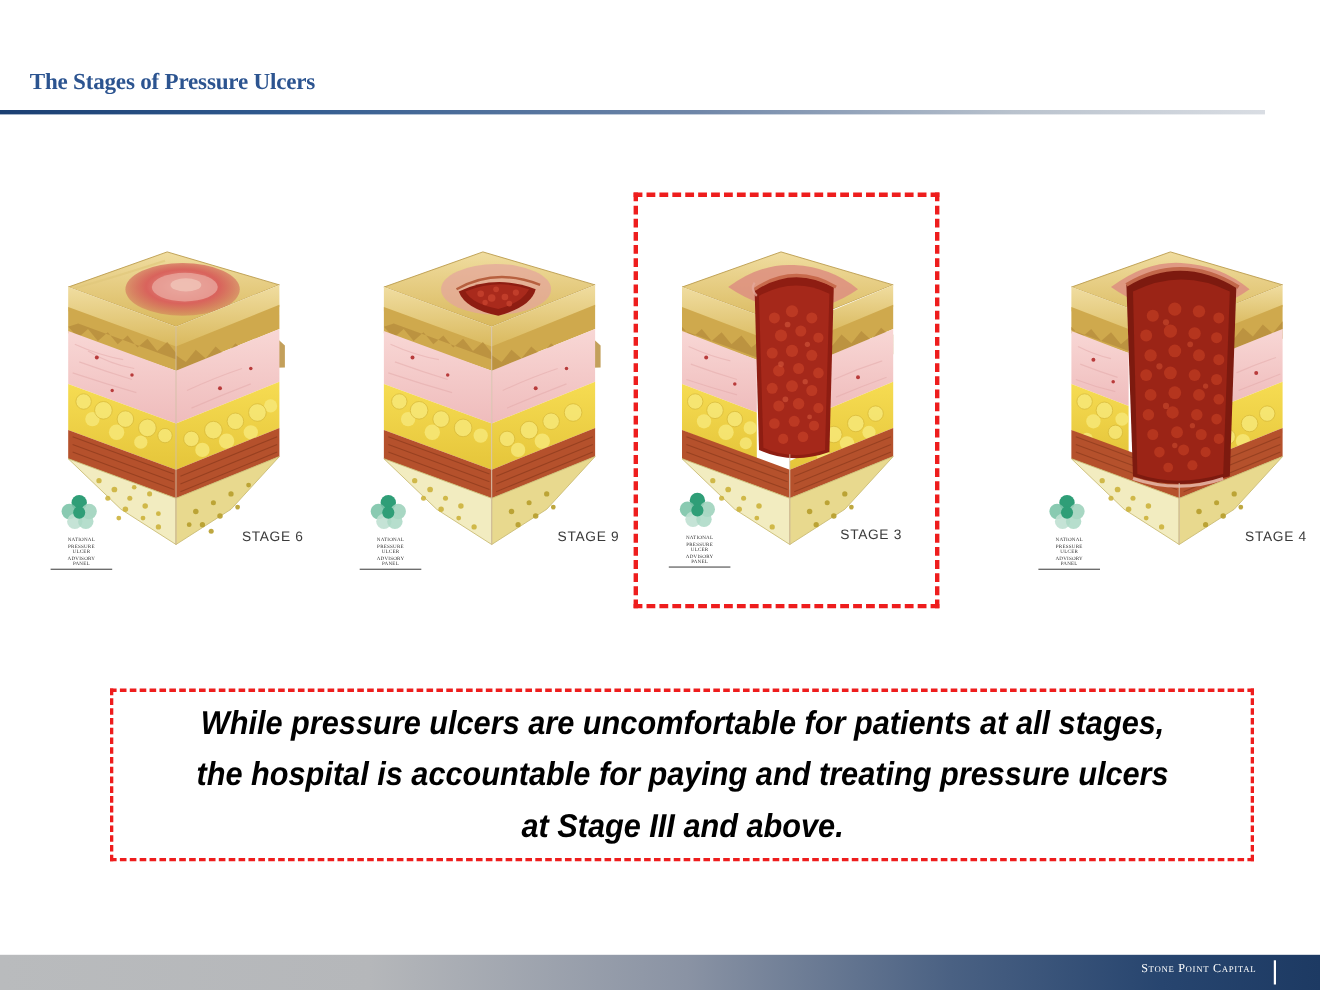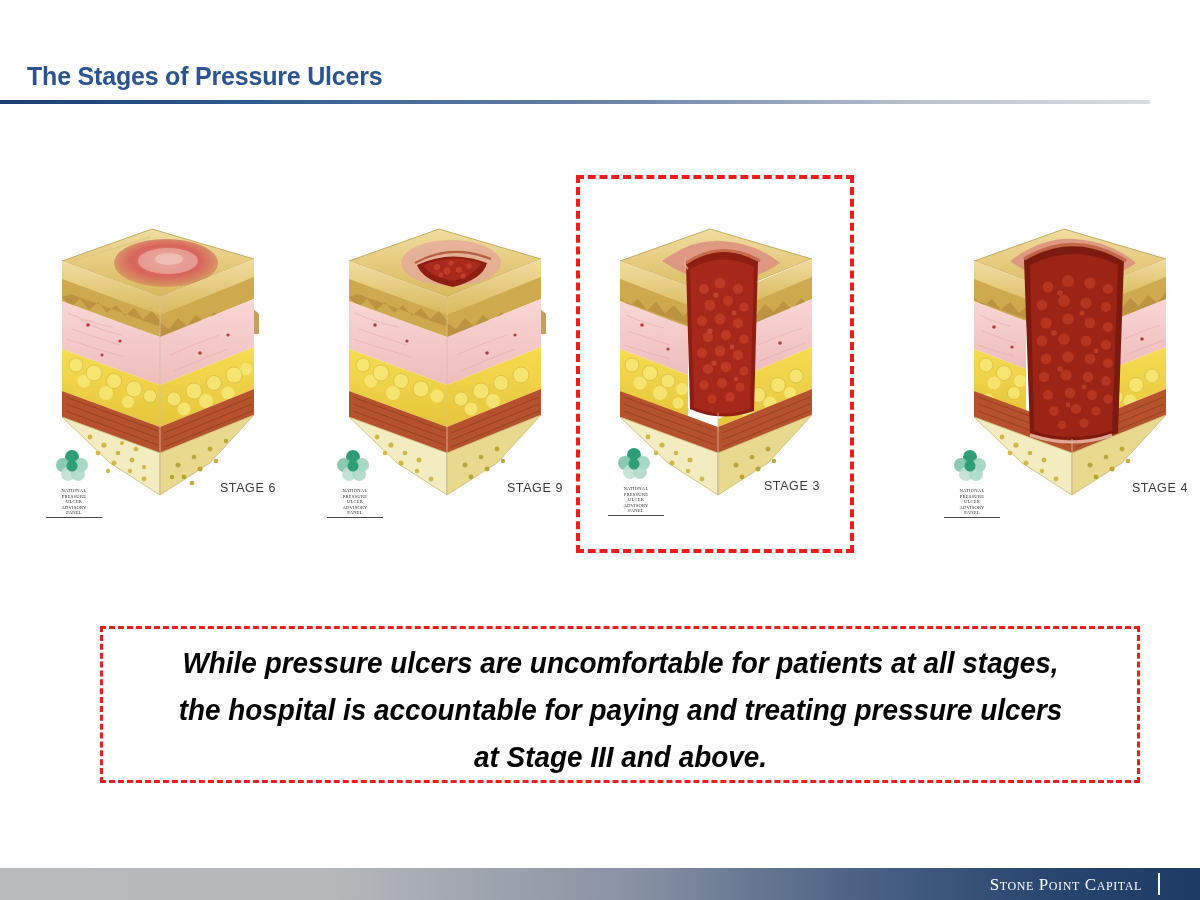--- a/index.html
+++ b/index.html
@@ -13,25 +13,26 @@
     font-family: "Liberation Sans", sans-serif;
     overflow: hidden;
     position: relative;
   }
 
   
   #slide-title {
     position: absolute;
     left: 27px;
     top: 62px;
-    font-size: 25px;
+    font-size: 21px;
     font-weight: bold;
     color: #2c5490;
     letter-spacing: -0.2px;
     white-space: nowrap;
+    font-family: Liberation Serif, serif;
   }
   #title-rule {
     position: absolute;
     left: 0px;
     top: 100px;
     width: 1150px;
     height: 4px;
     background: linear-gradient(to right, #1b3f72 0%, #305a8f 22%, #6f86a8 55%, #b9c2cd 80%, #d9dde3 100%);
   }
 
@@ -108,21 +109,21 @@
   #callout-box {
     position: absolute;
     left: 100px;
     top: 626px;
     width: 1040px;
     height: 157px;
     border: 3px dashed #ee1d1d;
     box-sizing: border-box;
     background: #ffffff;
     display: flex;
-    align-items: flex-end;
+    align-items: center;
     justify-content: center;
   }
   #callout-text {
     width: 965px;
     text-align: center;
     font-family: "Liberation Sans", sans-serif;
     font-style: italic;
     font-weight: bold;
     font-size: 30px;
     line-height: 47px;
@@ -138,21 +139,21 @@
     width: 1200px;
     height: 32px;
     background: linear-gradient(to right, #b9bbbd 0%, #b5b7ba 28%, #8a93a4 52%, #4a6183 72%, #27456f 88%, #1d3a63 100%);
   }
   #footer-brand {
     position: absolute;
     right: 58px;
     top: 7px;
     font-family: "Liberation Serif", serif;
     font-variant: small-caps;
-    font-size: 17px;
+    font-size: 11px;
     letter-spacing: 0.6px;
     color: #ffffff;
     white-space: nowrap;
     margin-left: 41px;
   }
   #footer-bar {
     position: absolute;
     right: 40px;
     top: 5px;
     width: 2px;

